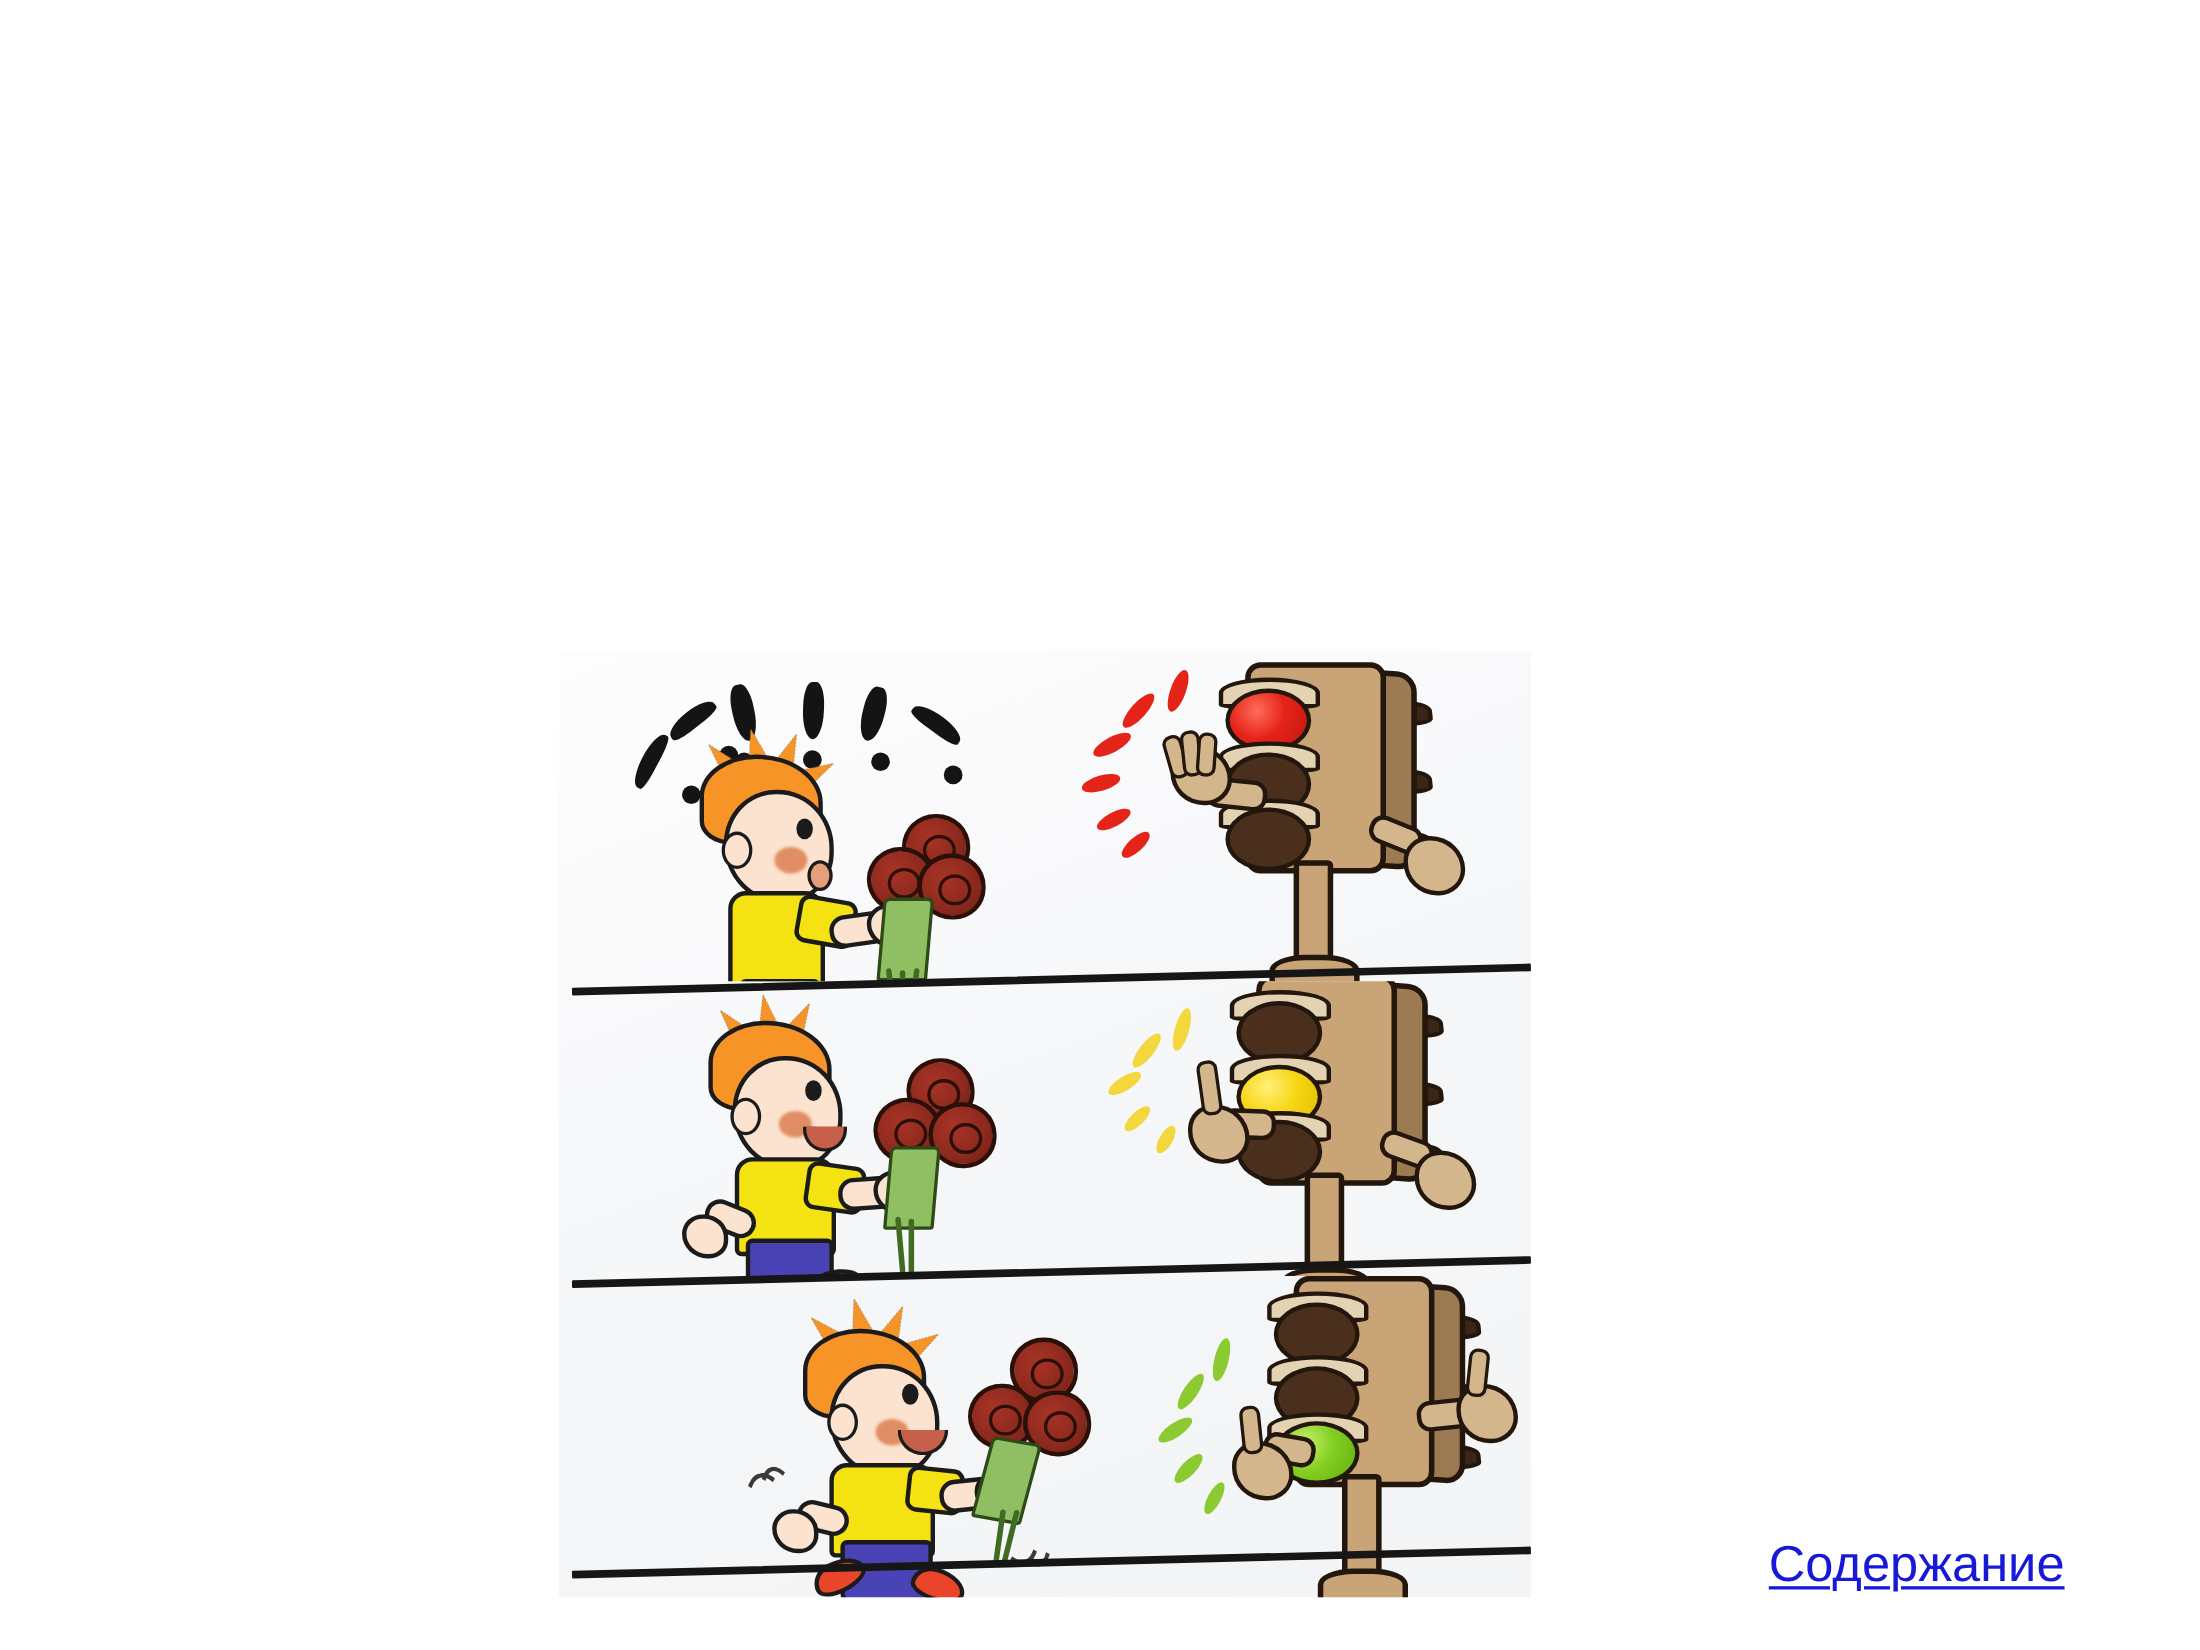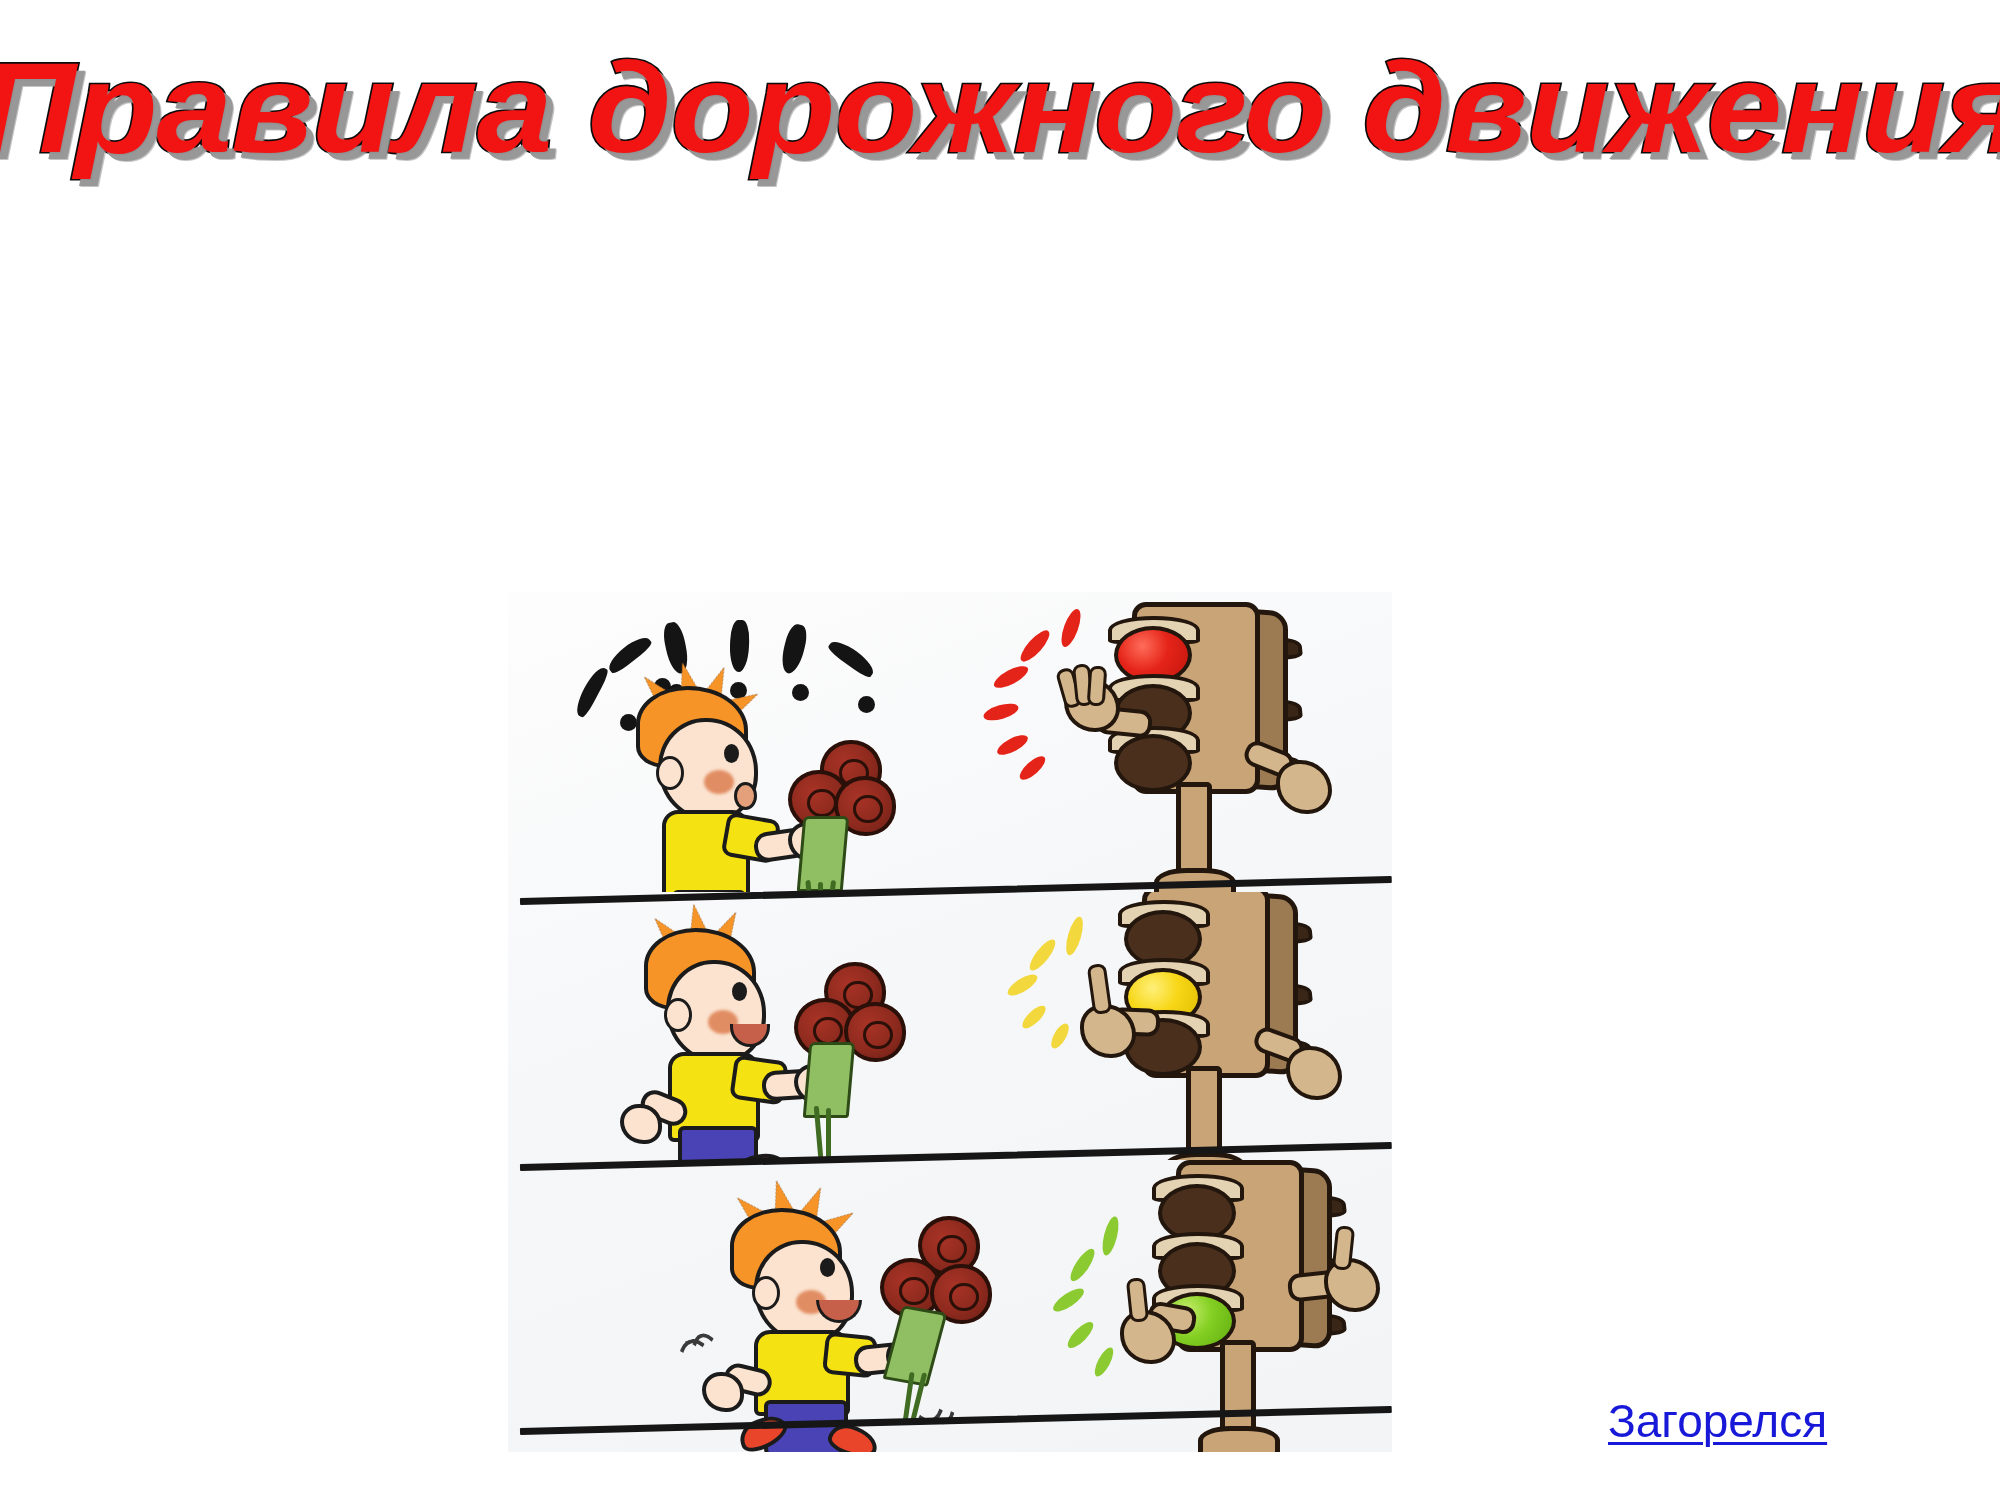--- a/index.html
+++ b/index.html
@@ -362,23 +362,20 @@
     text-decoration-thickness: 3px;
     cursor: pointer;
     white-space: nowrap;
   }
 </style>
 </head>
 <body>
 
 <div class="slide">
 
-  <div class="title-wrap">
-    <span class="wordart">Правила дорожного движения</span>
-  </div>
 
 
   <div class="illustration">
 
     <div class="panel panel-1">
 
       <div class="bang" style="left:50px;top:18px;width:300px;height:130px;">
         <div class="bang-stroke" style="left:6px;  top:74px; width:54px; height:15px; transform:rotate(-62deg);"></div>
         <div class="bang-dot" style="left:62px; top:104px;"></div>
         <div class="bang-stroke" style="left:46px; top:36px; width:50px; height:16px; transform:rotate(-38deg);"></div>
@@ -589,15 +586,15 @@
         <div class="tl-hand" style="left:186px;top:104px;"></div>
         <div class="finger" style="left:196px;top:72px;width:13px;height:38px;transform:rotate(6deg);"></div>
       </div>
     </div>
 
     <div class="divider div-1"></div>
     <div class="divider div-2"></div>
     <div class="divider div-3"></div>
   </div>
 
-  <a class="toc-link" href="#">Загорелся</a>
+  <a class="toc-link" href="#">Содержание</a>
 
 </div>
 
 </body></html>

